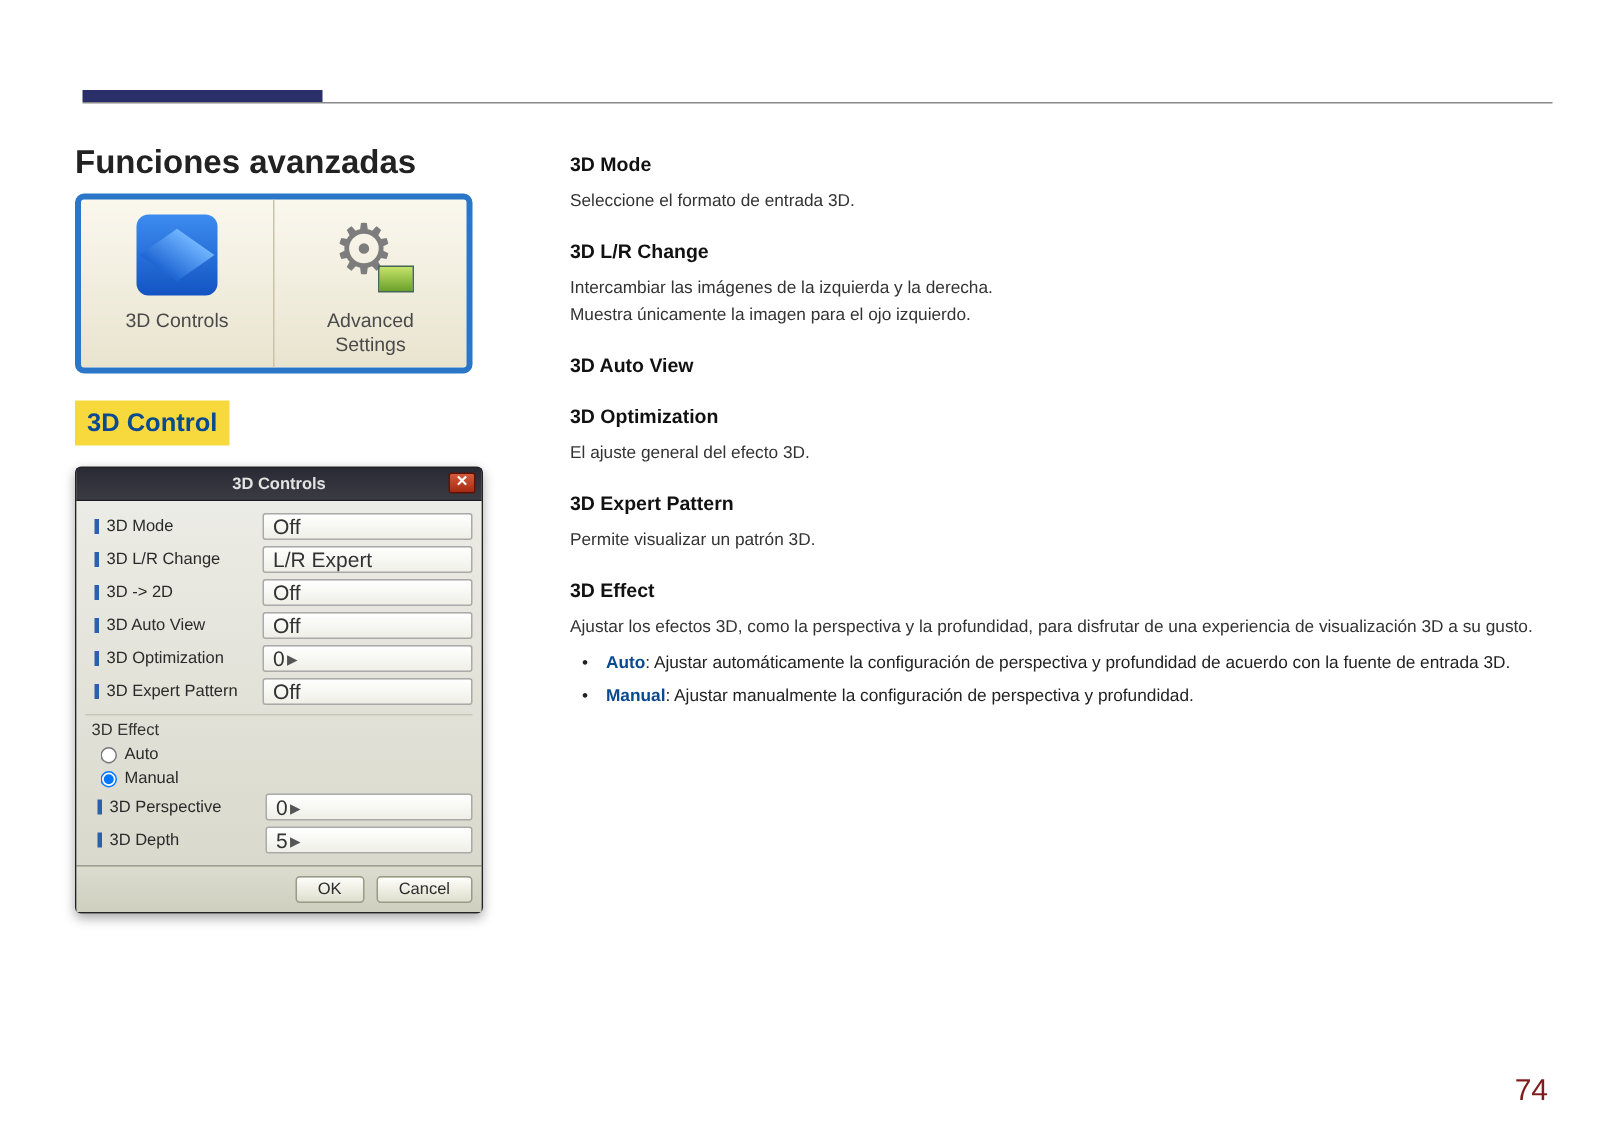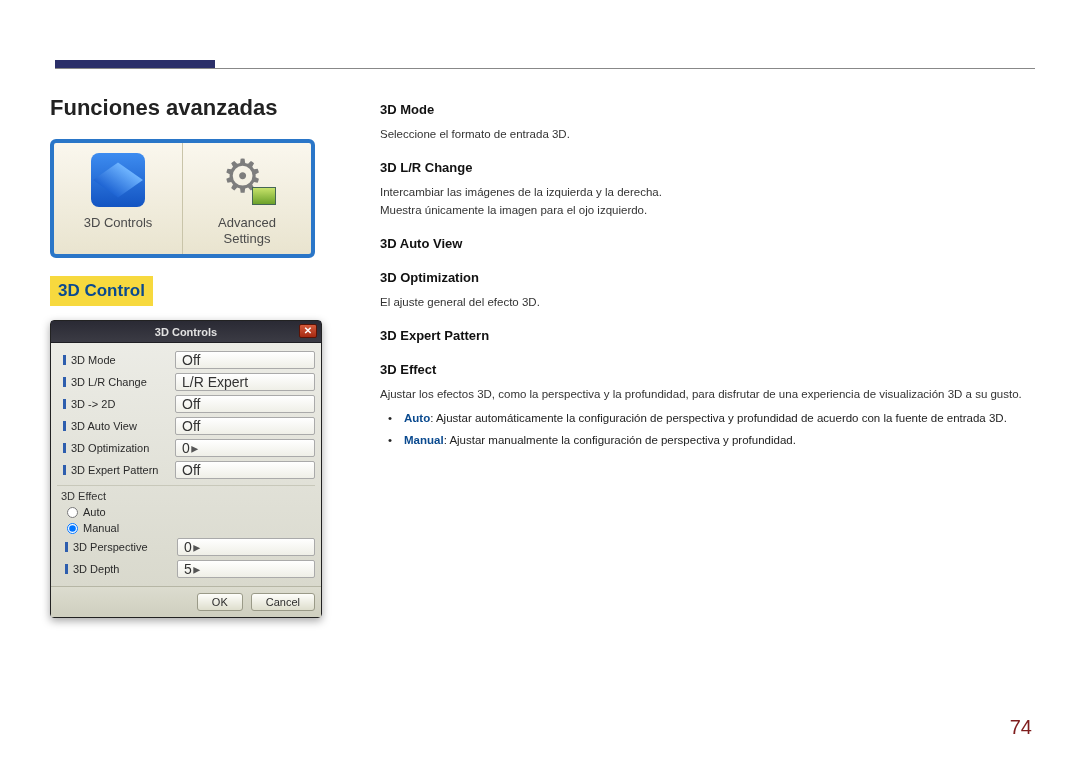--- a/index.html
+++ b/index.html
@@ -40,21 +40,21 @@
   .right-col {
     flex: 1;
     padding-top: 40px;
     font-size: 12px;
     line-height: 1.55;
   }
   .chapter-title {
     font-size: 22px;
     font-weight: bold;
     color: #222;
-    margin-bottom: 18px;
+    margin-bottom: 8px;
   }
   .section-title {
     display: inline-block;
     background: #f7d93e;
     color: #0a4a8f;
     font-weight: bold;
     font-size: 17px;
     padding: 5px 8px;
     margin: 18px 0 14px 0;
   }
@@ -287,20 +287,21 @@
     <p>Intercambiar las imágenes de la izquierda y la derecha.</p>
 
     <p>Muestra únicamente la imagen para el ojo izquierdo.</p>
 
     <div class="h3">3D Auto View</div>
 
     <div class="h3">3D Optimization</div>
     <p>El ajuste general del efecto 3D.</p>
 
     <div class="h3">3D Expert Pattern</div>
+    <p>Permite visualizar un patrón 3D.</p>
 
     <div class="h3">3D Effect</div>
     <p>Ajustar los efectos 3D, como la perspectiva y la profundidad, para disfrutar de una experiencia de visualización 3D a su gusto.</p>
     <ul class="b">
       <li><span class="link">Auto</span><span>: Ajustar automáticamente la configuración de perspectiva y profundidad de acuerdo con la fuente de entrada 3D.</span></li>
       <li><span class="link">Manual</span><span>: Ajustar manualmente la configuración de perspectiva y profundidad.</span></li>
     </ul>
   </div>
 </div>
 

